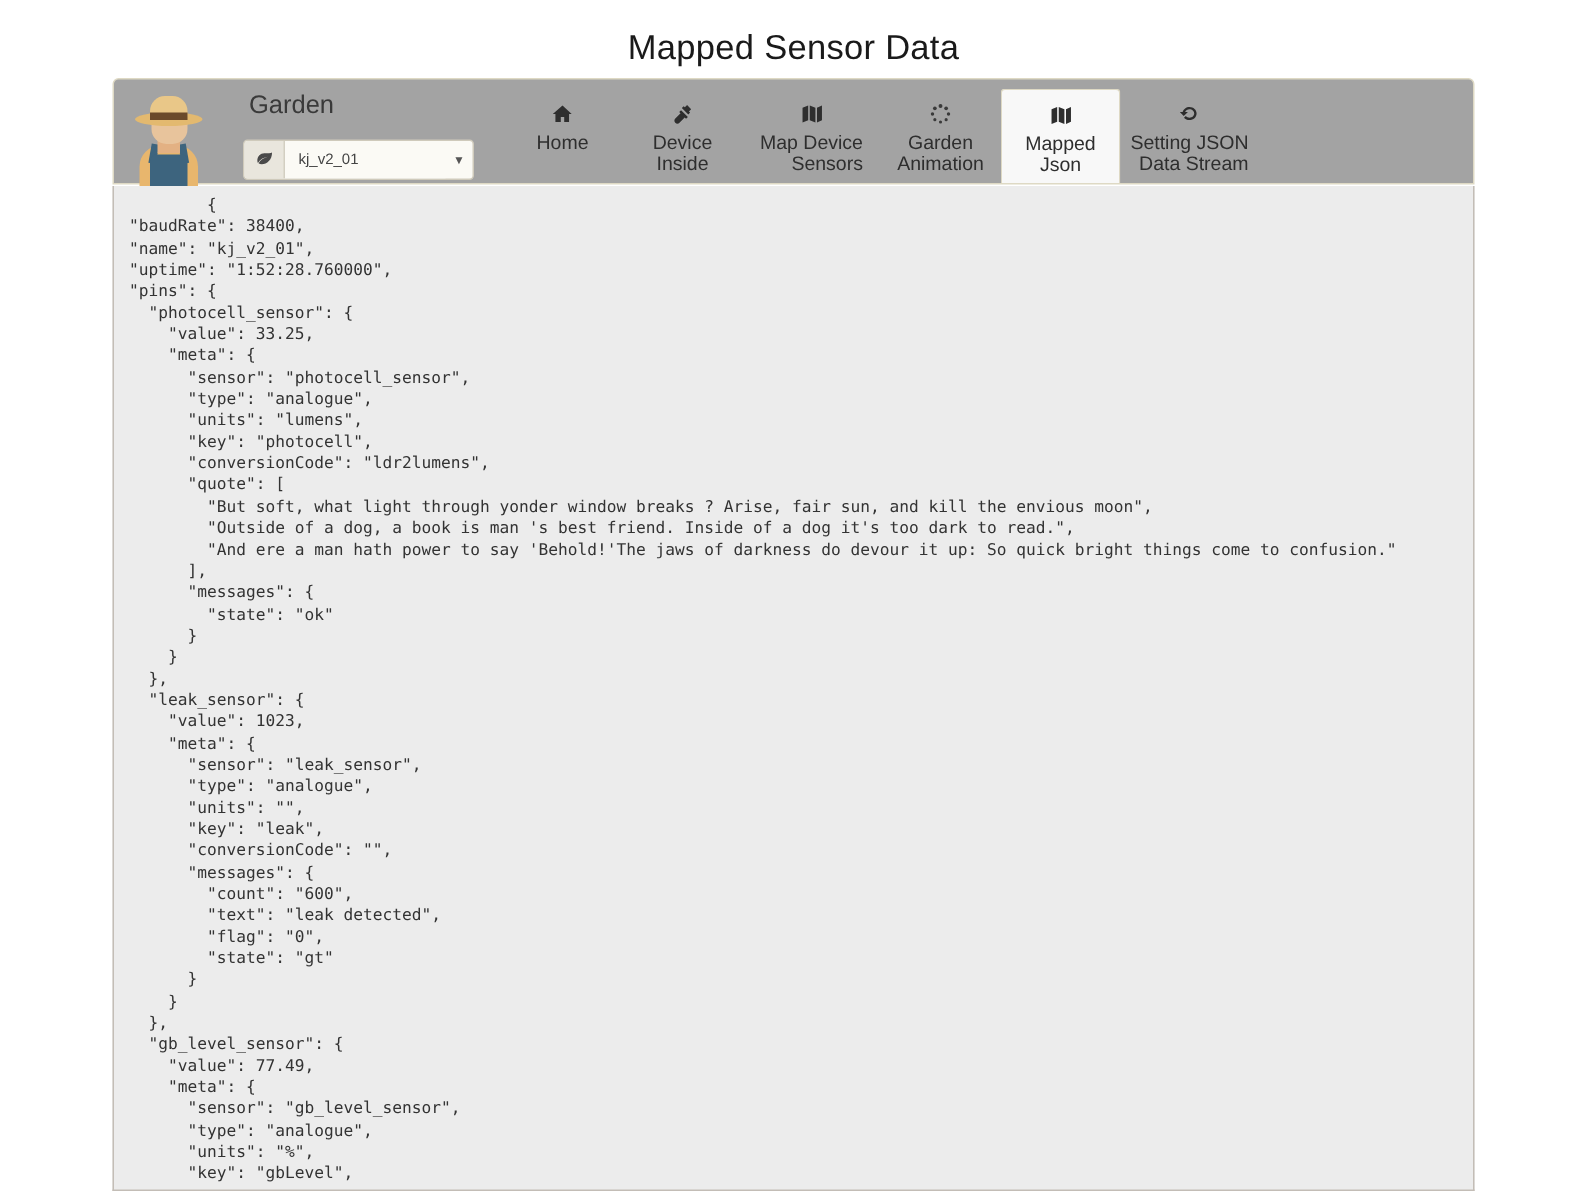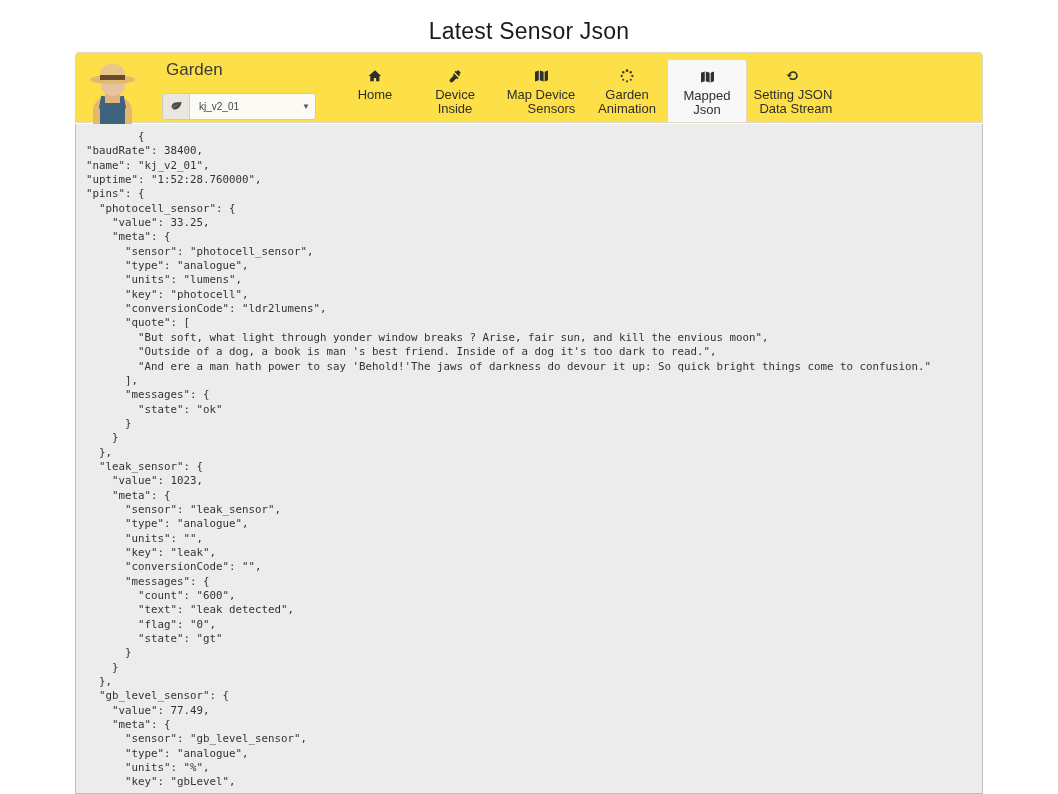--- a/index.html
+++ b/index.html
@@ -22,21 +22,21 @@
     letter-spacing: 0.2px;
   }
 
   
   .navbar {
     position: absolute;
     left: 75px;
     top: 52px;
     width: 908px;
     height: 71px;
-    background: #fde047;
+    background: #a3a3a3;
     border: 1px solid #ded9c4;
     border-radius: 4px 4px 0 0;
     box-sizing: border-box;
     display: flex;
     align-items: stretch;
   }
 
   .brand-zone {
     display: flex;
     align-items: flex-start;
@@ -228,21 +228,21 @@
     font-family: "DejaVu Sans Mono", monospace;
     font-size: 10.8px;
     line-height: 14.35px;
     color: #333333;
     white-space: pre;
   }
 </style>
 </head>
 <body>
 
-<h1 id="page-title">Latest Sensor Json</h1>
+<h1 id="page-title">Mapped Sensor Data</h1>
 
 <div class="navbar">
 
   <div class="brand-zone">
 
     <div class="avatar">
       <div class="av-body"></div>
       <div class="av-strapL"></div>
       <div class="av-strapR"></div>
       <div class="av-overalls"></div>

